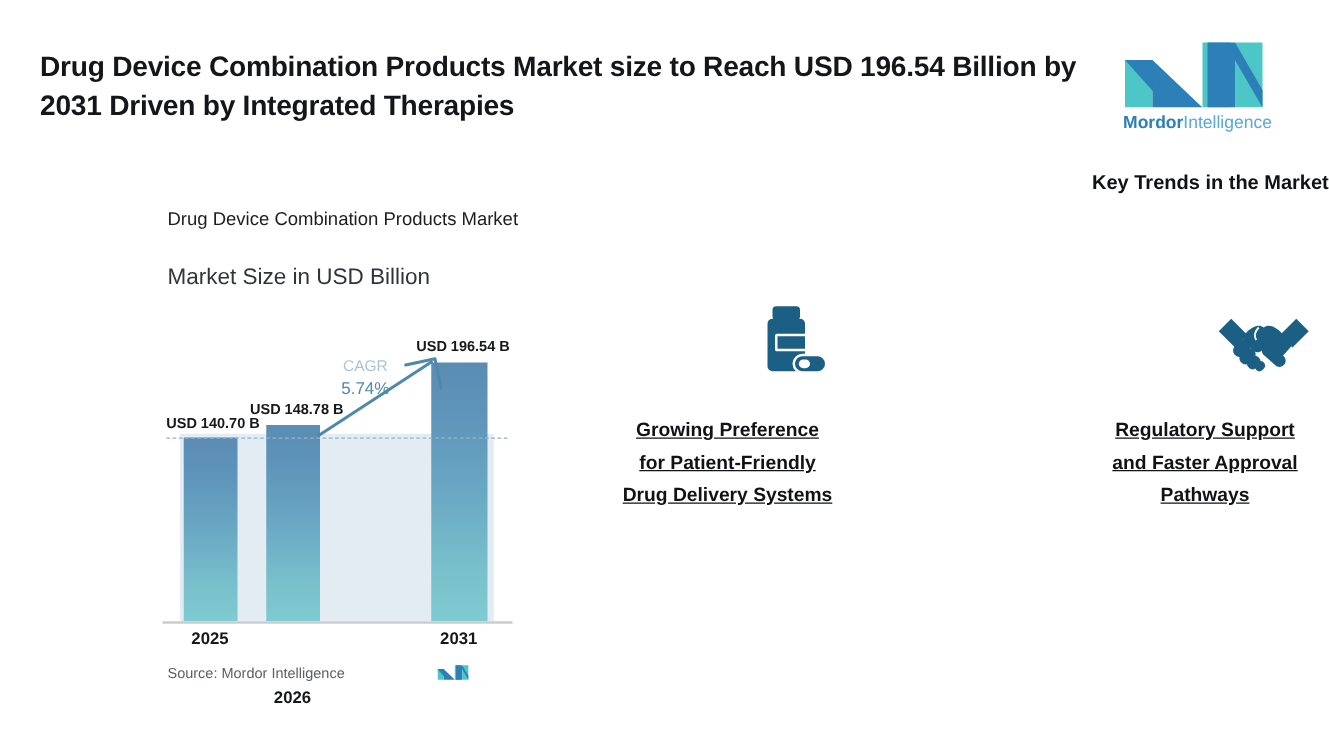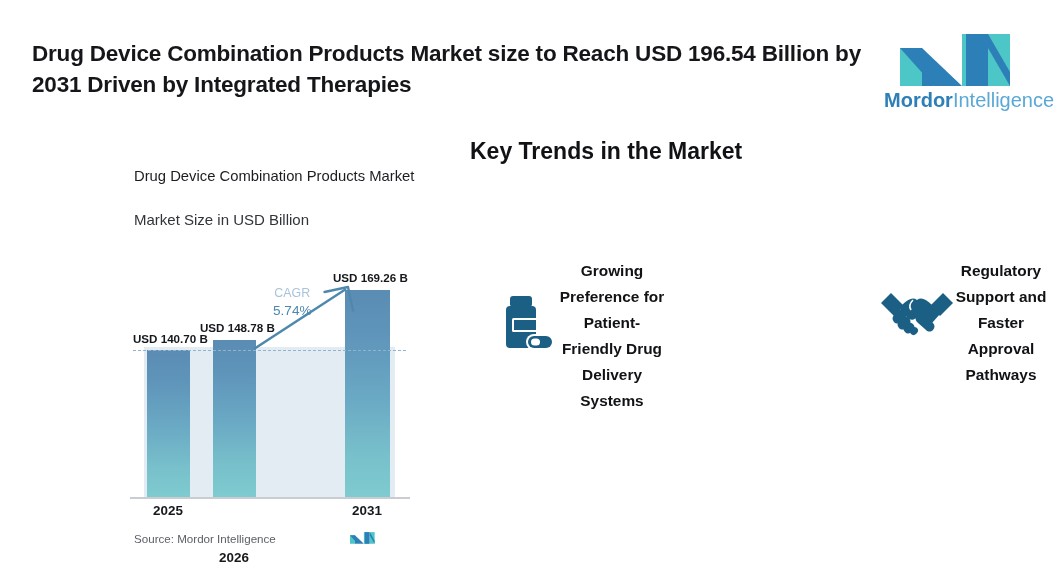--- a/index.html
+++ b/index.html
@@ -32,21 +32,22 @@
     letter-spacing: -0.2px;
     color: #141619;
   }
   #brand-logo {
     position: absolute;
     left: 884px; top: 30px;
     width: 148px; height: 78px;
   }
   #brand-mark { display:block; margin: 0 auto; }
   #brand-wordmark {
-    font-size: 20px;
+    text-align: center;
+    font-size: 14px;
     margin-top: 3px;
     white-space: nowrap;
     color: #4a9fd4;
   }
   #brand-wordmark .bw-bold { font-weight: bold; color: #2d7fb8; }
   #brand-wordmark .bw-light { color: #5aa8d6; }
 
   
   #chart-panel {
     position: absolute;
@@ -57,21 +58,21 @@
     position: absolute;
     left: 134px; top: 46px;
     width: 290px;
     font-size: 14.8px;
     line-height: 20px;
     color: #1b1d21;
   }
   #chart-subtitle {
     position: absolute;
     left: 134px; top: 91px;
-    font-size: 15px;
+    font-size: 18px;
     color: #31343a;
   }
 
   #plot {
     position: absolute;
     left: 0; top: 0;
     width: 470px; height: 468px;
   }
   
   #plot-band {
@@ -147,38 +148,39 @@
   
   #trends-panel {
     position: absolute;
     left: 470px; top: 120px;
     width: 593px; height: 468px;
   }
   #trends-heading {
     position: absolute;
     left: 0; top: 18px;
     width: 593px;
-    text-align: left;
-    font-size: 23px;
+    text-align: right;
+    font-size: 16px;
     font-weight: bold;
     color: #101215;
   }
   #trend-cards {
     position: absolute;
     left: 28px; top: 118px;
     width: 550px;
     display: flex;
     justify-content: space-between;
     align-items: flex-start;
   }
   .trend-card {
     width: 168px;
     display: flex;
-    flex-direction: row;
-    align-items: center;
+    flex-direction: column;
+    align-items: flex-end;
+    text-decoration: underline;
   }
   .trend-icon {
     height: 74px;
     display: flex;
     align-items: center;
     justify-content: center;
   }
   .trend-label {
     margin-top: 20px;
     text-align: center;
@@ -222,21 +224,21 @@
 
     <div class="bar" id="bar-2025"></div>
     <div class="bar" id="bar-2026"></div>
     <div class="bar" id="bar-2031"></div>
 
     <div id="dashed-baseline"></div>
     <div id="axis-line"></div>
 
     <div class="bar-value" id="val-2025">USD 140.70 B</div>
     <div class="bar-value" id="val-2026">USD 148.78 B</div>
-    <div class="bar-value" id="val-2031">USD 169.26 B</div>
+    <div class="bar-value" id="val-2031">USD 196.54 B</div>
 
     <svg id="cagr-arrow" width="110" height="80" viewBox="0 0 110 80">
       <path d="M4 74 L96 14" stroke="#4f88ad" stroke-width="2.4" fill="none"></path>
       <path d="M74 12 L98 12 L98 36" stroke="#4f88ad" stroke-width="2.4" fill="none" stroke-linecap="round" stroke-linejoin="round" transform="rotate(-12 98 12)"></path>
     </svg>
 
     <div id="cagr-block">
       <div id="cagr-label">CAGR</div>
       <div id="cagr-value">5.74%</div>
     </div>

